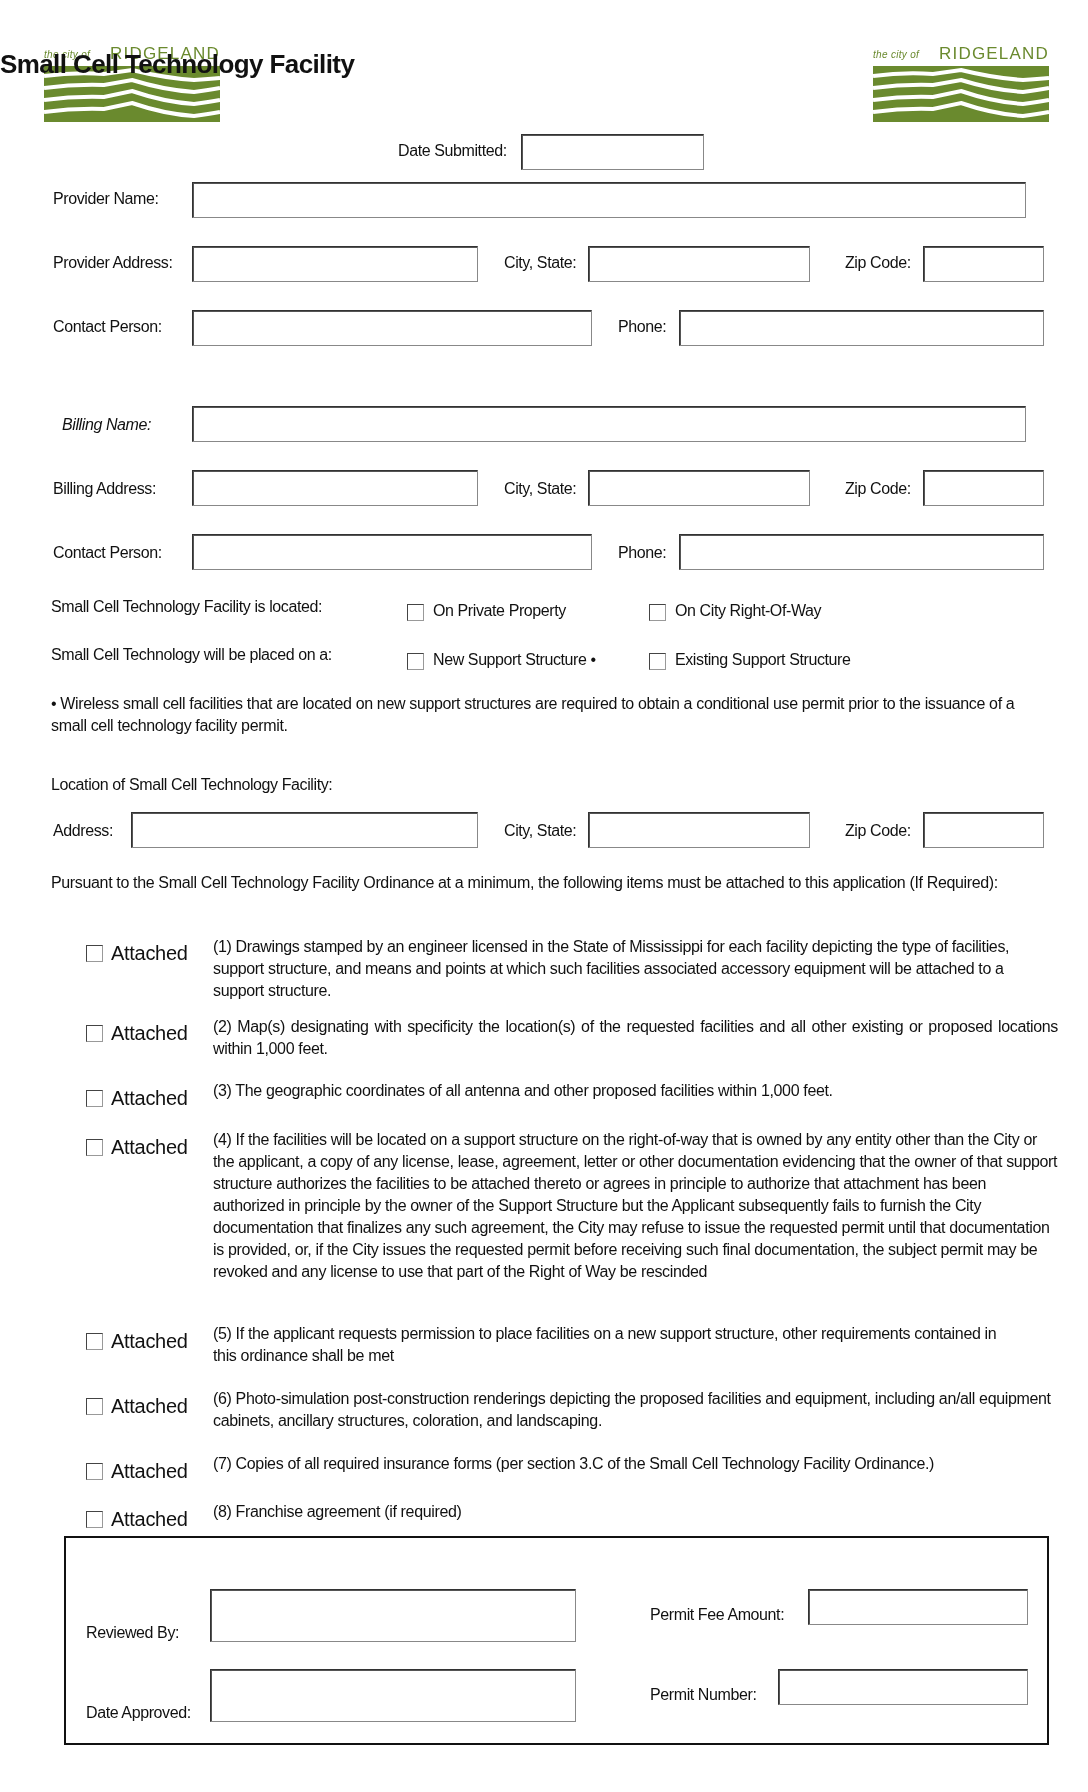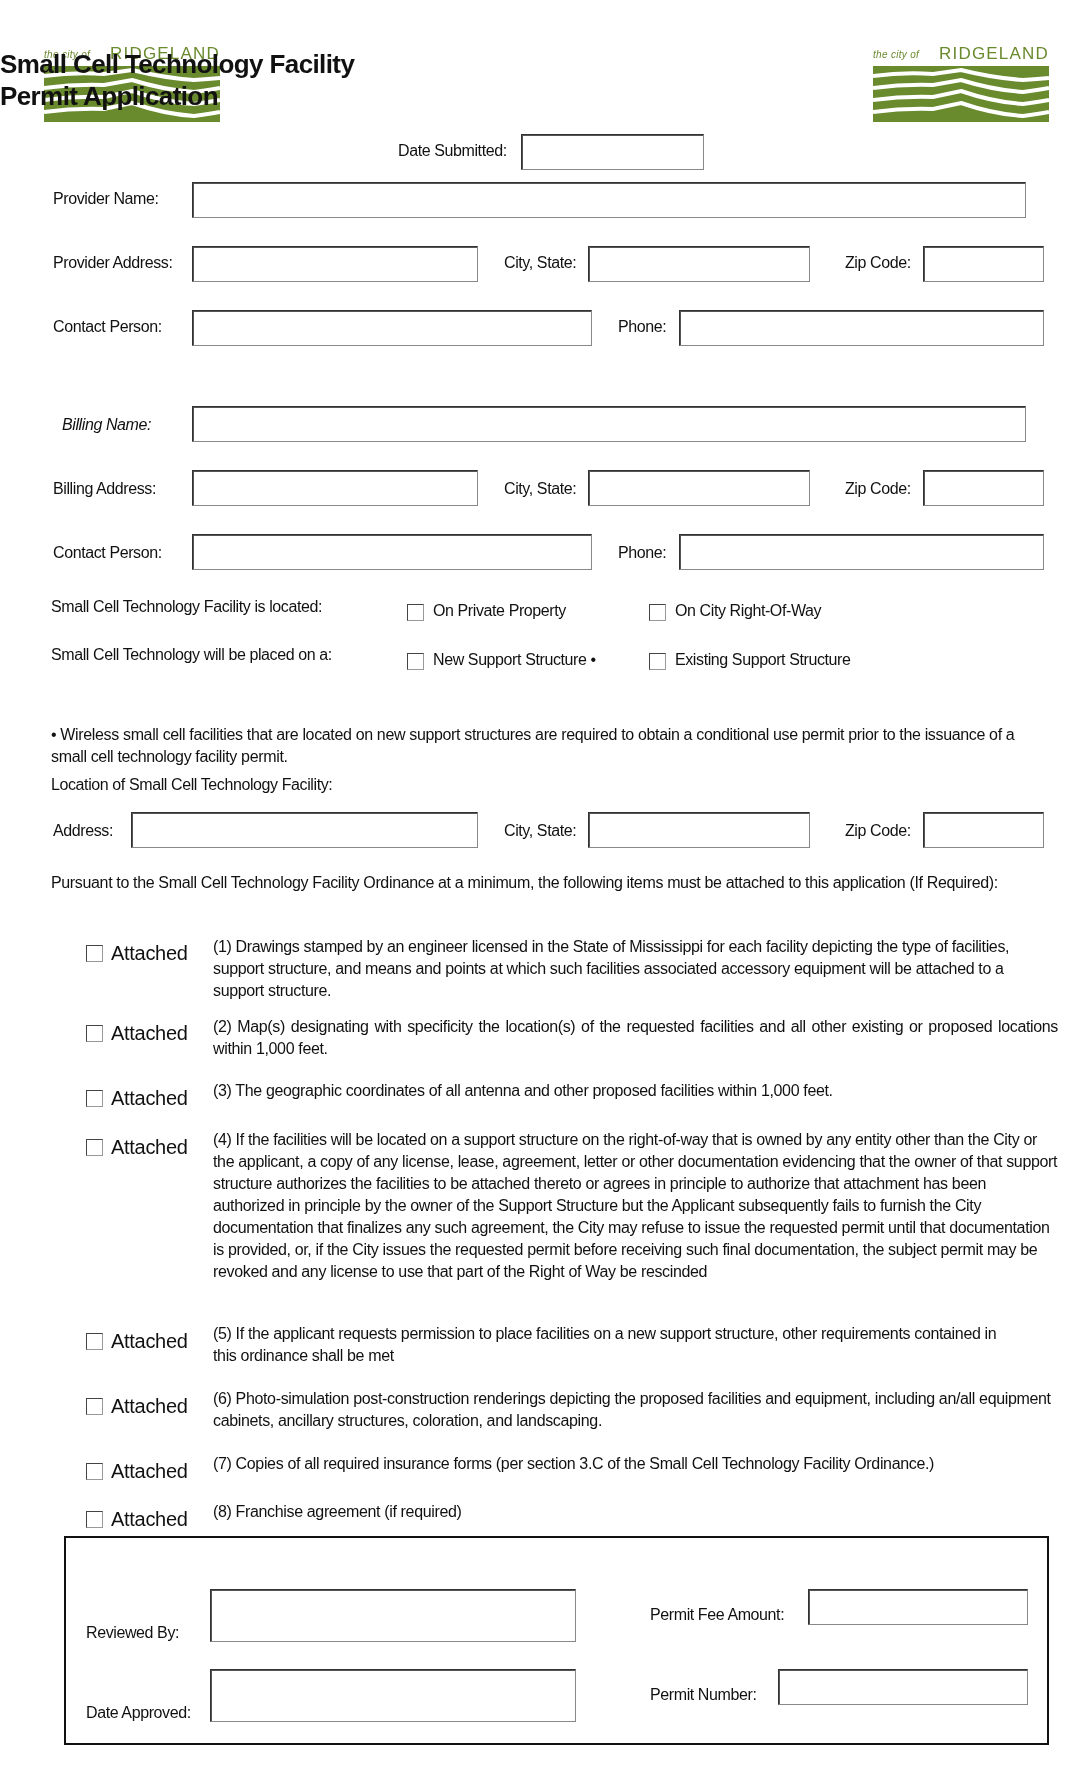--- a/index.html
+++ b/index.html
@@ -54,21 +54,20 @@
     <rect x="0" y="0" width="176" height="56" fill="#6a8a2e"></rect>
     <path d="M0 10 Q30 6 60 8 L88 4 Q120 12 150 14 Q165 13 176 12" stroke="#fff" stroke-width="4" fill="none"></path>
     <path d="M0 22 Q30 18 60 19 L88 14 Q120 24 150 26 Q165 24 176 22" stroke="#fff" stroke-width="4" fill="none"></path>
     <path d="M0 34 Q30 30 60 31 L88 25 Q120 36 150 38 Q165 36 176 34" stroke="#fff" stroke-width="4" fill="none"></path>
     <path d="M0 46 Q30 42 60 43 L88 37 Q120 48 150 50 Q165 48 176 46" stroke="#fff" stroke-width="4" fill="none"></path>
   </svg>
 </div>
 
 <div class="title" style="top:48px;">
   <div>Small Cell Technology Facility</div>
-  <div>Permit Application</div>
 </div>
 
 <span class="lbl" style="left:398px; top:142px;">Date Submitted:</span>
 <div class="field" style="left:521px; top:134px; width:183px; height:36px;">
   <input value="" style="">
 </div>
 
 <span class="lbl" style="left:53px; top:190px;">Provider Name:</span>
 <div class="field" style="left:192px; top:182px; width:834px; height:36px;">
   <input value="" style="">
@@ -128,21 +127,21 @@
 <span class="lbl" style="left:433px; top:602px;">On Private Property</span>
 <div class="cb" style="left:649px; top:604px;"></div>
 <span class="lbl" style="left:675px; top:602px;">On City Right-Of-Way</span>
 
 <span class="lbl" style="left:51px; top:646px;">Small Cell Technology will be placed on a:</span>
 <div class="cb" style="left:407px; top:653px;"></div>
 <span class="lbl" style="left:433px; top:651px;">New Support Structure •</span>
 <div class="cb" style="left:649px; top:653px;"></div>
 <span class="lbl" style="left:675px; top:651px;">Existing Support Structure</span>
 
-<div class="para" style="left:51px; top:693px; width:990px;margin-top:31px;">• Wireless small cell facilities that are located on new support structures are required to obtain a conditional use permit prior to the issuance of a small cell technology facility permit.</div>
+<div class="para" style="left:51px; top:693px; width:990px;">• Wireless small cell facilities that are located on new support structures are required to obtain a conditional use permit prior to the issuance of a small cell technology facility permit.</div>
 
 <span class="lbl" style="left:51px; top:776px;">Location of Small Cell Technology Facility:</span>
 <span class="lbl" style="left:53px; top:822px;">Address:</span>
 <div class="field" style="left:131px; top:812px; width:347px; height:36px;">
   <input value="" style="">
 </div>
 <span class="lbl" style="left:504px; top:822px;">City, State:</span>
 <div class="field" style="left:588px; top:812px; width:222px; height:36px;">
   <input value="" style="">
 </div>

